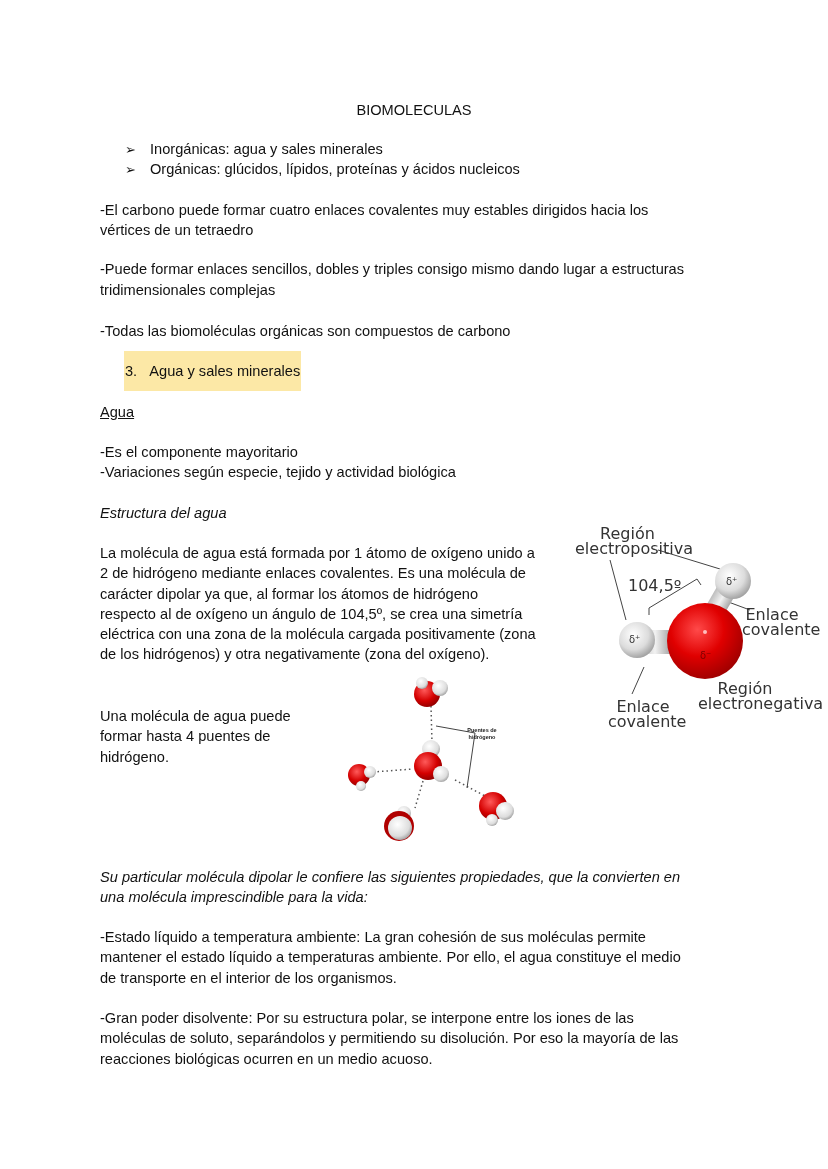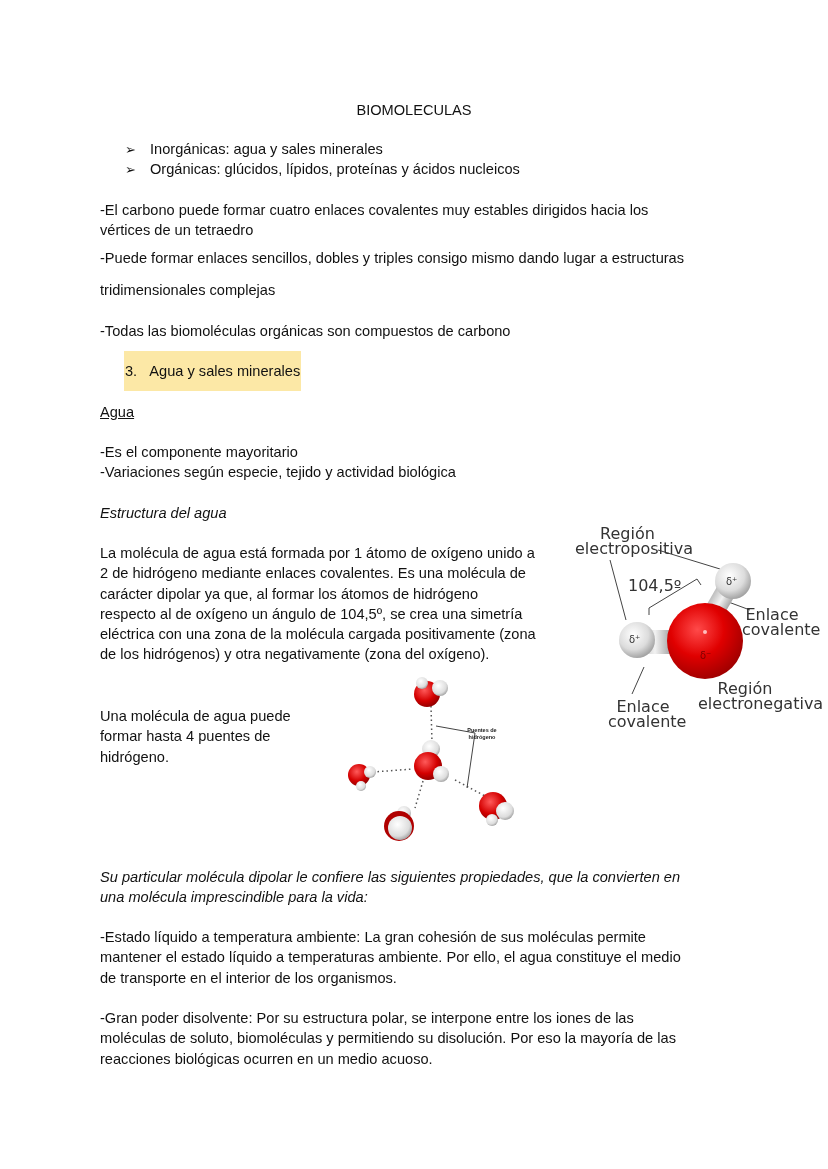--- a/index.html
+++ b/index.html
@@ -24,21 +24,21 @@
 
 <div class="line bullet" style="top:139px">
   <span class="arrow">➢</span><span>Inorgánicas: agua y sales minerales</span>
 </div>
 <div class="line bullet" style="top:159px">
   <span class="arrow">➢</span><span>Orgánicas: glúcidos, lípidos, proteínas y ácidos nucleicos</span>
 </div>
 
 <div class="line" style="top:200px">-El carbono puede formar cuatro enlaces covalentes muy estables dirigidos hacia los</div>
 <div class="line" style="top:220px">vértices de un tetraedro</div>
-<div class="line" style="top:248px">-Puede formar enlaces sencillos, dobles y triples consigo mismo dando lugar a estructuras</div>
+<div class="line" style="top:259px">-Puede formar enlaces sencillos, dobles y triples consigo mismo dando lugar a estructuras</div>
 <div class="line" style="top:280px">tridimensionales complejas</div>
 <div class="line" style="top:321px">-Todas las biomoléculas orgánicas son compuestos de carbono</div>
 
 <div class="line" style="top:361px; left:124px">
   <span class="hl"><span>3.</span>&nbsp;&nbsp;&nbsp;<span>Agua y sales minerales</span></span>
 </div>
 
 <div class="line u" style="top:402px">Agua</div>
 <div class="line" style="top:442px">-Es el componente mayoritario</div>
 <div class="line" style="top:462px">-Variaciones según especie, tejido y actividad biológica</div>
@@ -171,15 +171,15 @@
 <div class="line i" style="top:867px">Su particular molécula dipolar le confiere las siguientes propiedades, que la convierten en</div>
 <div class="line i" style="top:887px">una molécula imprescindible para la vida:</div>
 
 <div class="para" style="top:927px">
   <div>-Estado líquido a temperatura ambiente: La gran cohesión de sus moléculas permite</div>
   <div>mantener el estado líquido a temperaturas ambiente. Por ello, el agua constituye el medio</div>
   <div>de transporte en el interior de los organismos.</div>
 </div>
 <div class="para" style="top:1008px">
   <div>-Gran poder disolvente: Por su estructura polar, se interpone entre los iones de las</div>
-  <div>moléculas de soluto, biomoléculas y permitiendo su disolución. Por eso la mayoría de las</div>
+  <div>moléculas de soluto, separándolos y permitiendo su disolución. Por eso la mayoría de las</div>
   <div>reacciones biológicas ocurren en un medio acuoso.</div>
 </div>
 
 </body></html>

